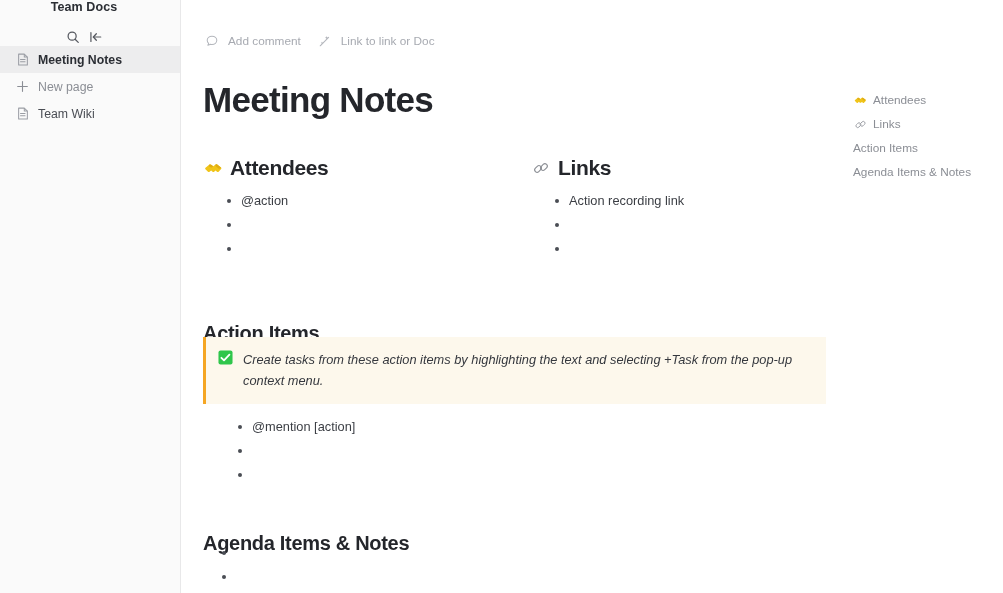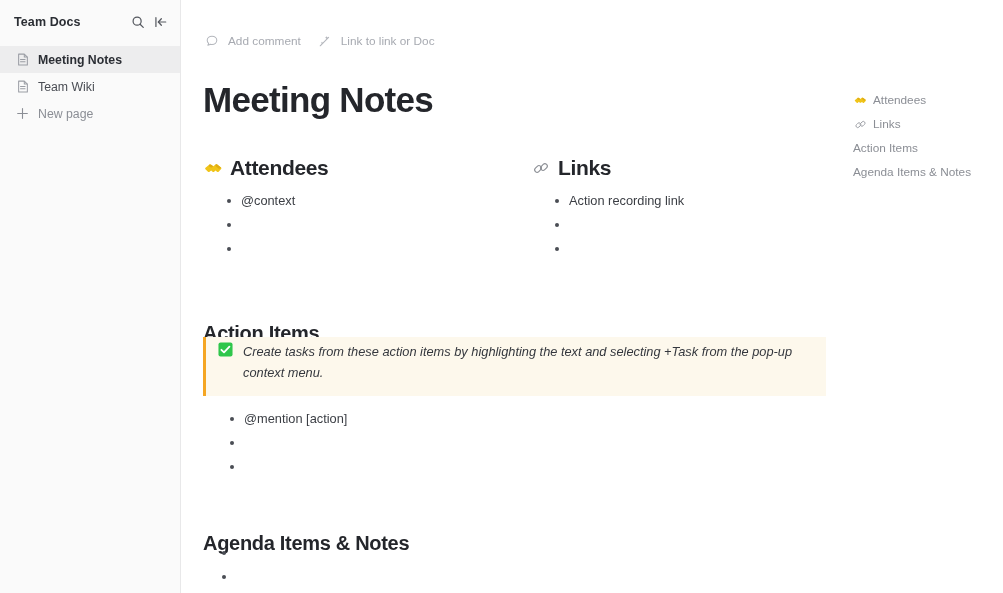--- a/index.html
+++ b/index.html
@@ -29,21 +29,22 @@
     min-width: 181px;
     height: 593px;
     background: #fafafa;
     border-right: 1px solid #e8e8e9;
     position: relative;
   }
   .sidebar-header {
     height: 44px;
     display: flex;
     align-items: center;
-    padding: 0 12px 0 14px;
+    padding: 0 12px 0 0;
+    flex-direction: column;
   }
   .sidebar-title {
     font-size: 12.5px;
     font-weight: 700;
     color: #2b2e34;
     letter-spacing: .1px;
     flex: 1;
     white-space: nowrap;
   }
   .sidebar-header-icons {
@@ -201,21 +202,21 @@
   #agenda-heading { top: 513px; }
 
   
   .callout {
     position: absolute;
     left: 22px;
     top: 337px;
     width: 623px;
     background: #fdf8ec;
     border-left: 3px solid #f5a623;
-    padding: 4px 14px 13px 12px;
+    padding: 12px 14px 13px 12px;
     display: flex;
     gap: 10px;
     align-items: flex-start;
   }
   .callout-ico {
     width: 15px; height: 15px;
     flex: 0 0 auto;
     margin-top: 1px;
     display: flex; align-items: center; justify-content: center;
   }
@@ -224,21 +225,21 @@
     line-height: 21px;
     font-style: italic;
     color: #35383e;
   }
 
   ul.bul.action-list {
     position: absolute;
     left: 22px;
     top: 400px;
     width: 560px;
-    margin: 8px;
+    margin: 16px;
     padding-left: 33px;
   }
   ul.bul.agenda-list {
     position: absolute;
     left: 22px;
     top: 542px;
     width: 560px;
     margin: 0;
     padding-left: 33px;
   }
@@ -299,40 +300,40 @@
           <svg width="12" height="13" viewBox="0 0 12 14" fill="none" stroke="currentColor" stroke-width="1.1">
             <path d="M1.3 1.2h6.1l3.3 3.2v8.4H1.3z" stroke-linejoin="round"></path>
             <path d="M7.4 1.2v3.2h3.3" stroke-linejoin="round"></path>
             <line x1="3.3" y1="7" x2="8.2" y2="7" stroke-linecap="round"></line>
             <line x1="3.3" y1="9.4" x2="8.2" y2="9.4" stroke-linecap="round"></line>
           </svg>
         </span>
         <span>Meeting Notes</span>
       </div>
 
+      <div class="nav-item newpage">
+        <span class="doc-ico">
+          <svg width="13" height="13" viewBox="0 0 14 14" fill="none" stroke="currentColor" stroke-width="1.2">
+            <line x1="7" y1="1.8" x2="7" y2="12.2" stroke-linecap="round"></line>
+            <line x1="1.8" y1="7" x2="12.2" y2="7" stroke-linecap="round"></line>
+          </svg>
+        </span>
+        <span>New page</span>
+      </div>
+
       <div class="nav-item">
         <span class="doc-ico">
           <svg width="12" height="13" viewBox="0 0 12 14" fill="none" stroke="currentColor" stroke-width="1.1">
             <path d="M1.3 1.2h6.1l3.3 3.2v8.4H1.3z" stroke-linejoin="round"></path>
             <path d="M7.4 1.2v3.2h3.3" stroke-linejoin="round"></path>
             <line x1="3.3" y1="7" x2="8.2" y2="7" stroke-linecap="round"></line>
             <line x1="3.3" y1="9.4" x2="8.2" y2="9.4" stroke-linecap="round"></line>
           </svg>
         </span>
         <span>Team Wiki</span>
-      </div>
-
-      <div class="nav-item newpage">
-        <span class="doc-ico">
-          <svg width="13" height="13" viewBox="0 0 14 14" fill="none" stroke="currentColor" stroke-width="1.2">
-            <line x1="7" y1="1.8" x2="7" y2="12.2" stroke-linecap="round"></line>
-            <line x1="1.8" y1="7" x2="12.2" y2="7" stroke-linecap="round"></line>
-          </svg>
-        </span>
-        <span>New page</span>
       </div>
     </nav>
   </aside>
 
   <main class="main">
     <div class="doc-wrap">
 
       <div class="doc-toolbar">
         <div class="tool-btn">
           <span class="tool-ico">
@@ -363,21 +364,21 @@
             <span class="h2-emoji">
               <svg width="19" height="19" viewBox="0 0 20 20">
                 <path d="M1.6 9.2 5.4 6.1c.6-.5 1.5-.5 2.1-.1l2.3 1.6 2.4-1.7c.6-.4 1.4-.4 2 .1l3.7 3c.5.4.5 1.1.1 1.6l-2.6 2.8c-.4.5-1.2.5-1.7.1l-1.6-1.3-1.4 1.1c-.5.4-1.2.4-1.7 0l-1.5-1.2-1.6 1.3c-.5.4-1.2.4-1.7-.1L1.5 10.7c-.4-.4-.4-1.1.1-1.5z" fill="#f0c419"></path>
                 <path d="M5.4 6.1c.6-.5 1.5-.5 2.1-.1l2.3 1.6-1.3 1.1c-.5.4-1.2.4-1.7 0L5.1 7.5z" fill="#e0ad14"></path>
                 <path d="M12.2 5.9c.6-.4 1.4-.4 2 .1l3.7 3-2 1.6-3.9-3.2z" fill="#e0ad14"></path>
               </svg>
             </span>
             <span>Attendees</span>
           </div>
           <ul class="bul">
-            <li>@context</li>
+            <li>@action</li>
             <li class="empty"></li>
             <li class="empty"></li>
           </ul>
         </div>
 
         <div class="col col2">
           <div class="h2">
             <span class="h2-emoji">
               <svg width="18" height="18" viewBox="0 0 20 20" fill="none" stroke="#8d9096" stroke-width="1.25">
                 <rect x="2.6" y="8.4" width="8.2" height="5.3" rx="2.65" transform="rotate(-45 6.7 11.05)"></rect>

